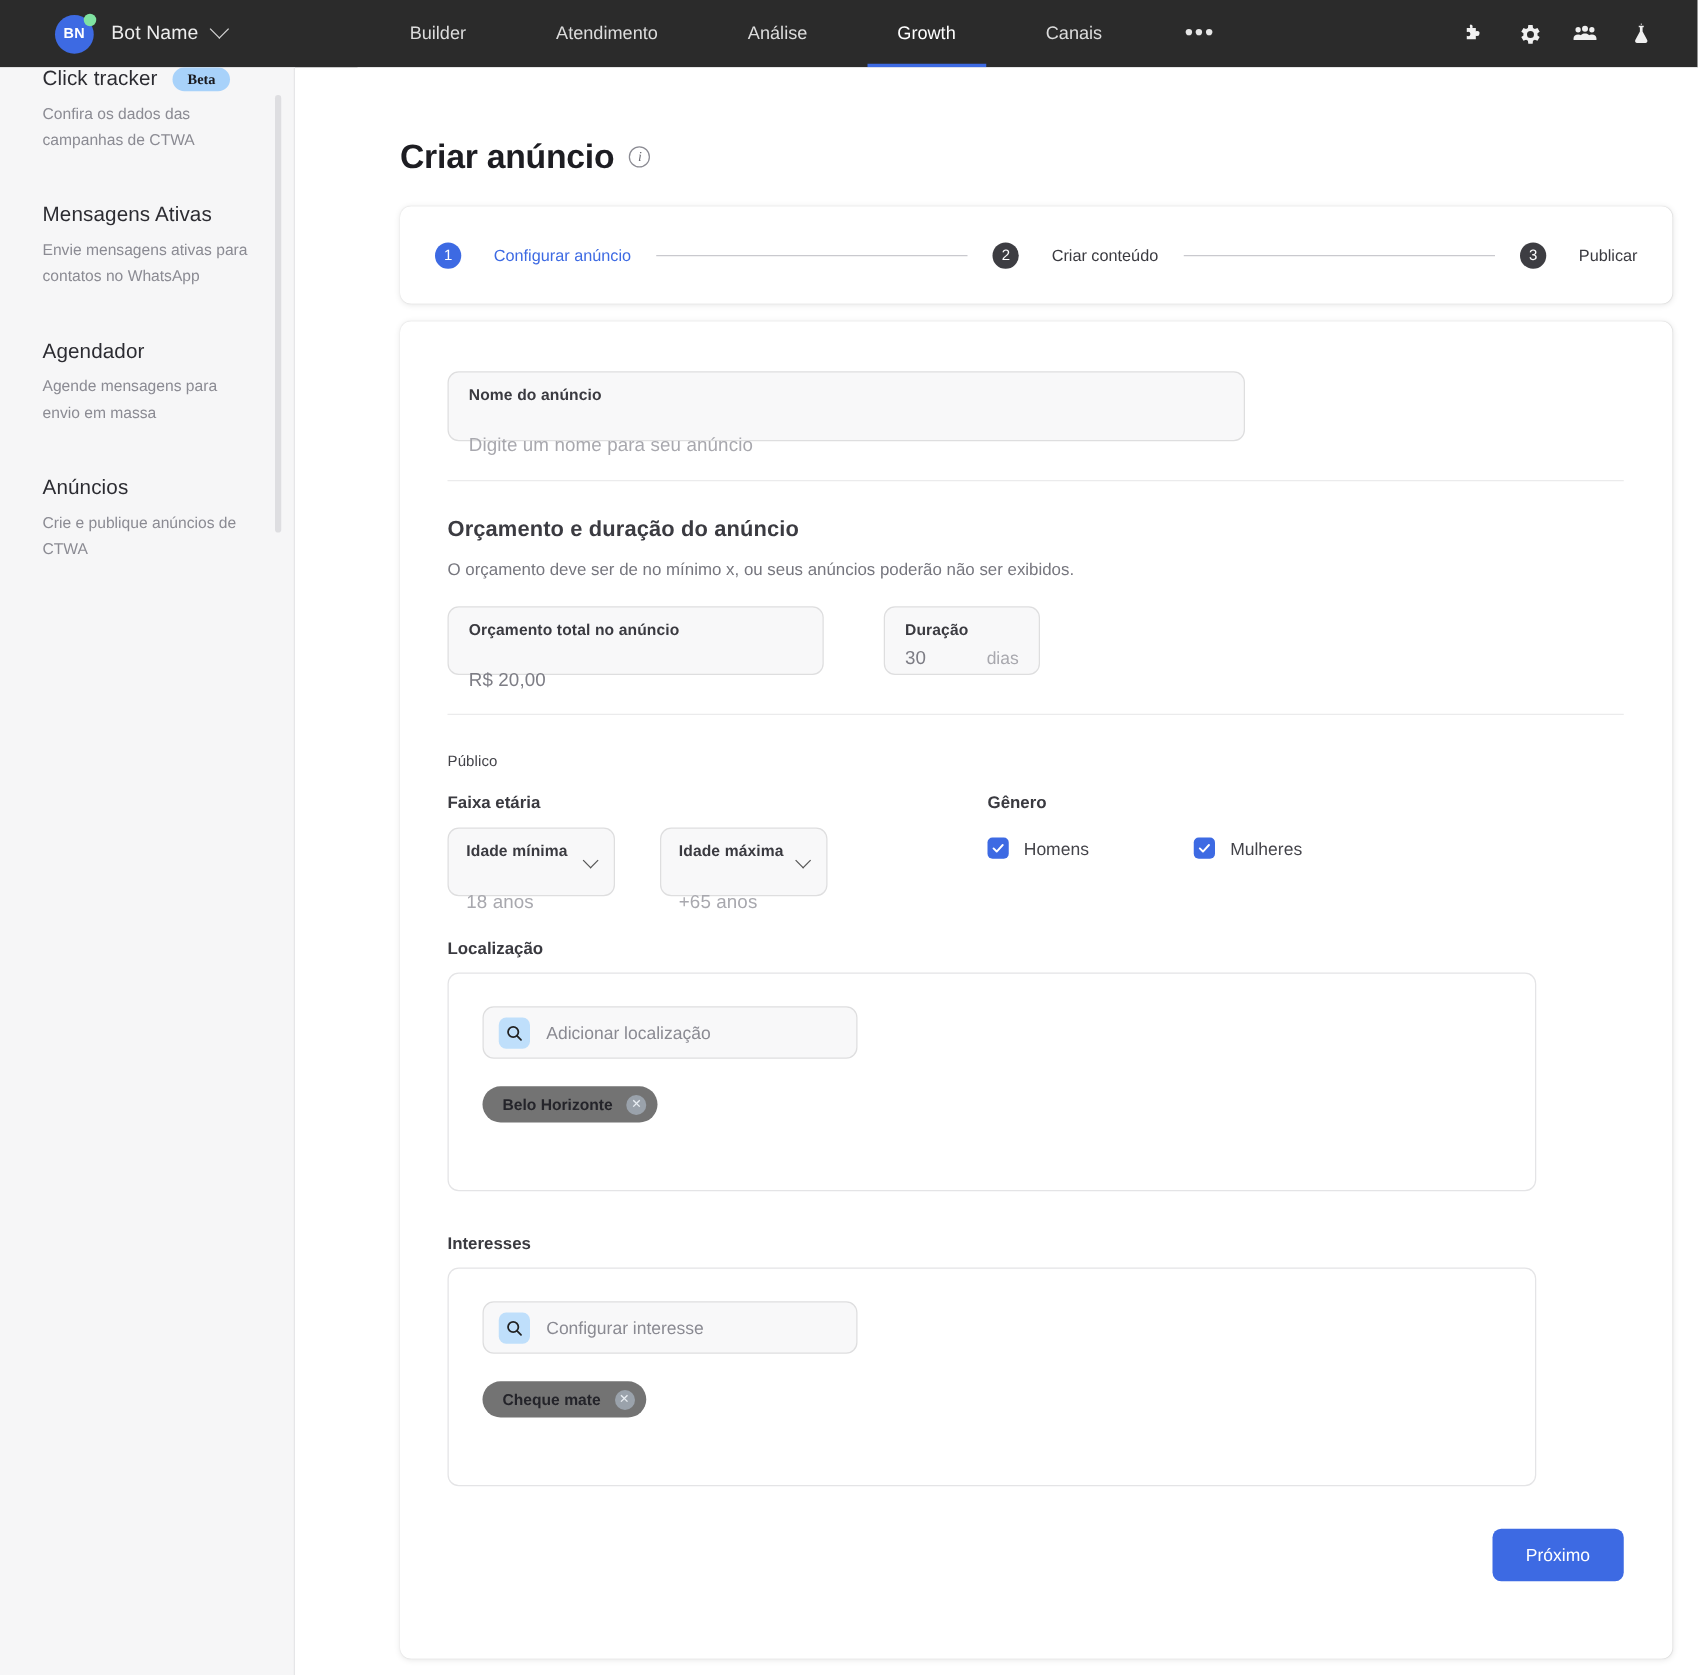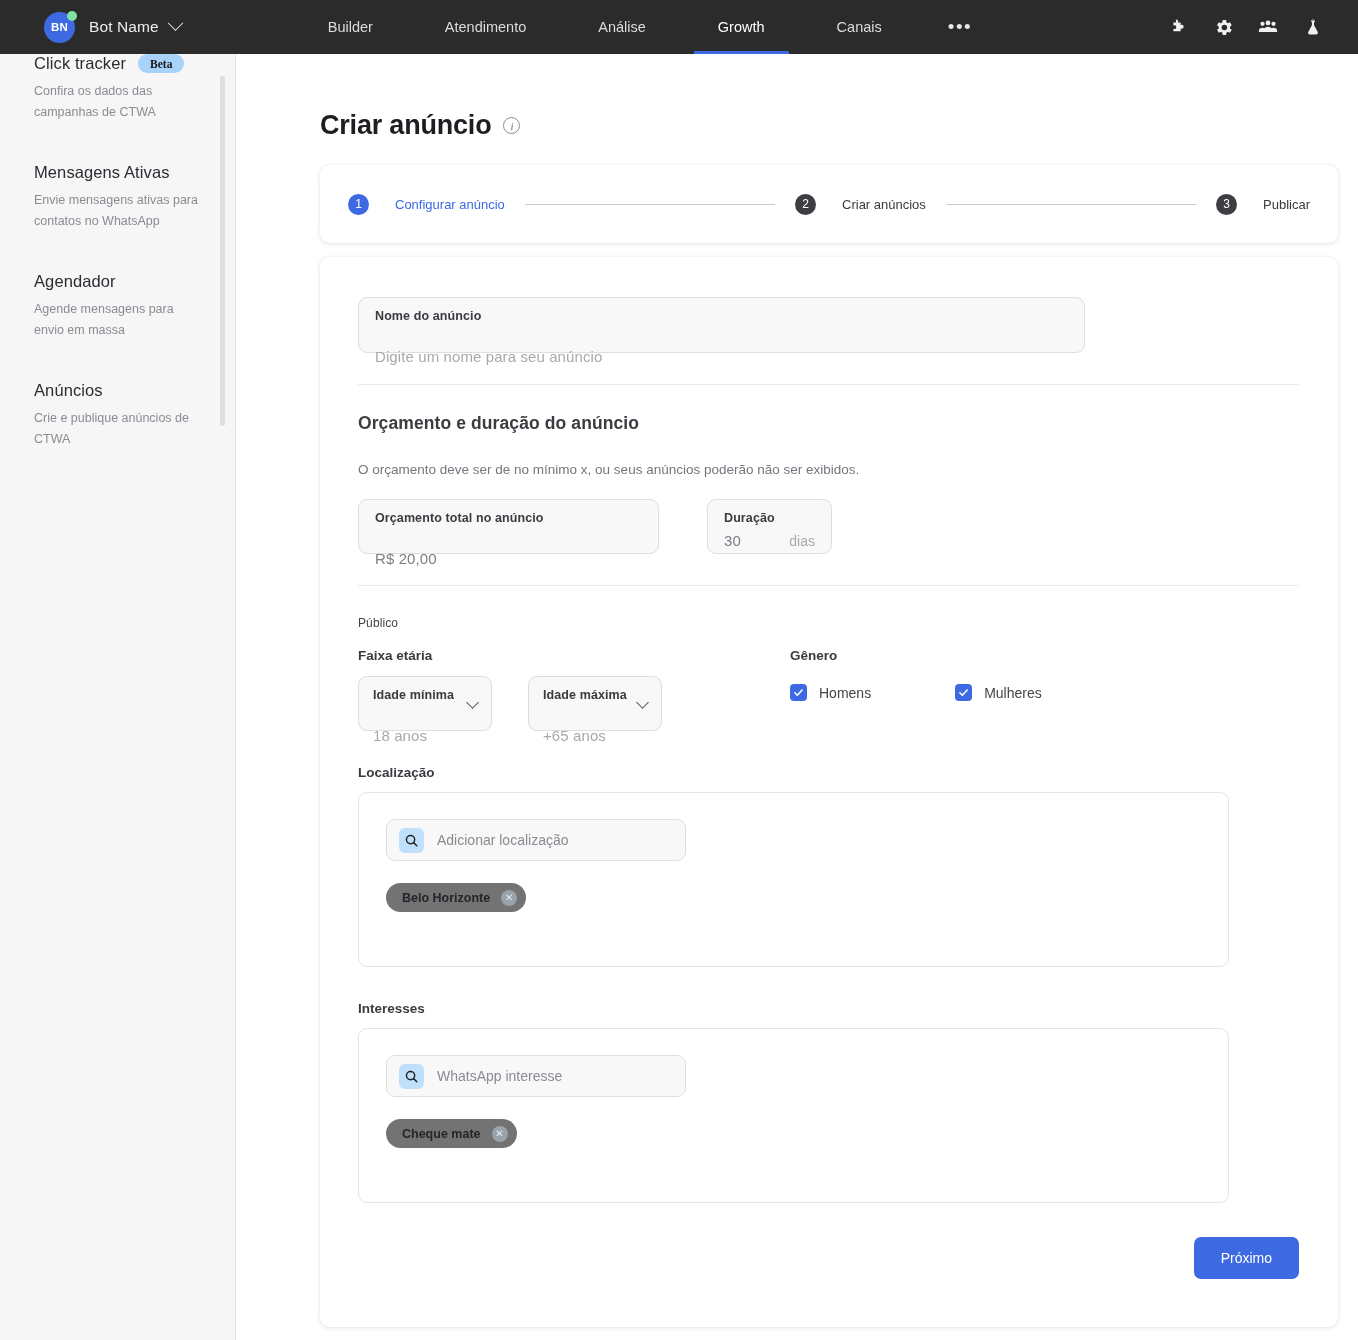--- a/index.html
+++ b/index.html
@@ -126,26 +126,26 @@
   }
 
   .field {
     background: #f8f8f9; border: 1px solid #dededf;
     border-radius: 9px; padding: 11px 16px 12px 16px;
   }
   .field-label { font-size: 12.5px; font-weight: bold; color: #3a3a40; letter-spacing: .1px; }
   .field-value { font-size: 15px; color: #a8a8ae; margin-top: 25px; letter-spacing: .1px; }
   .field-value.filled { color: #7d7d85; }
 
-  #name-field { width: 727px; height: 56px; }
+  #name-field { width: 638px; height: 56px; }
 
   .divider { height: 1px; background: #ebebec; margin: 31px 0 0 0; width: 941px; }
 
   .section-title { font-size: 17.5px; font-weight: bold; color: #3b3b41; margin-top: 28px; letter-spacing: .1px; }
-  .section-sub { font-size: 13.5px; color: #76767e; margin-top: 28px; }
+  .section-sub { font-size: 13.5px; color: #76767e; margin-top: 14px; }
 
   .row { display: flex; gap: 48px; margin-top: 22px; }
   #budget-field { width: 301px; height: 55px; }
   #duration-field { width: 125px; height: 55px; position: relative; }
   #duration-field .dur-inner { display: flex; align-items: baseline; justify-content: space-between; margin-top: 7px; }
   .dur-unit { font-size: 14px; color: #a8a8ae; }
 
   .subsection-title { font-size: 12px; color: #44444a; margin-top: 30px; letter-spacing: .1px; }
   .group-label { font-size: 13.5px; font-weight: bold; color: #3a3a40; }
 
@@ -303,21 +303,21 @@
     </div>
 
     <div class="stepper-card">
       <div class="step">
         <div class="step-num active">1</div>
         <div class="step-label active">Configurar anúncio</div>
       </div>
       <div class="step-line"></div>
       <div class="step">
         <div class="step-num idle">2</div>
-        <div class="step-label idle">Criar anúncios</div>
+        <div class="step-label idle">Criar conteúdo</div>
       </div>
       <div class="step-line"></div>
       <div class="step">
         <div class="step-num idle">3</div>
         <div class="step-label idle">Publicar</div>
       </div>
     </div>
 
     <div class="form-card">
 
@@ -410,21 +410,21 @@
 
       <div class="tag-block-label">Interesses</div>
       <div class="tag-box">
         <div class="search-field">
           <span class="search-ico">
             <svg width="15" height="15" viewBox="0 0 24 24" stroke-width="2.3">
                 <circle cx="10.5" cy="10.5" r="6.6"></circle>
                 <line x1="15.4" y1="15.4" x2="20.5" y2="20.5" stroke-linecap="round"></line>
               </svg>
           </span>
-          <span class="search-ph">WhatsApp interesse</span>
+          <span class="search-ph">Configurar interesse</span>
         </div>
         <div class="chips">
           <div class="chip">
             <span class="chip-text">Cheque mate</span>
             <span class="chip-x">✕</span>
           </div>
         </div>
       </div>
 
       <div class="footer-row">

